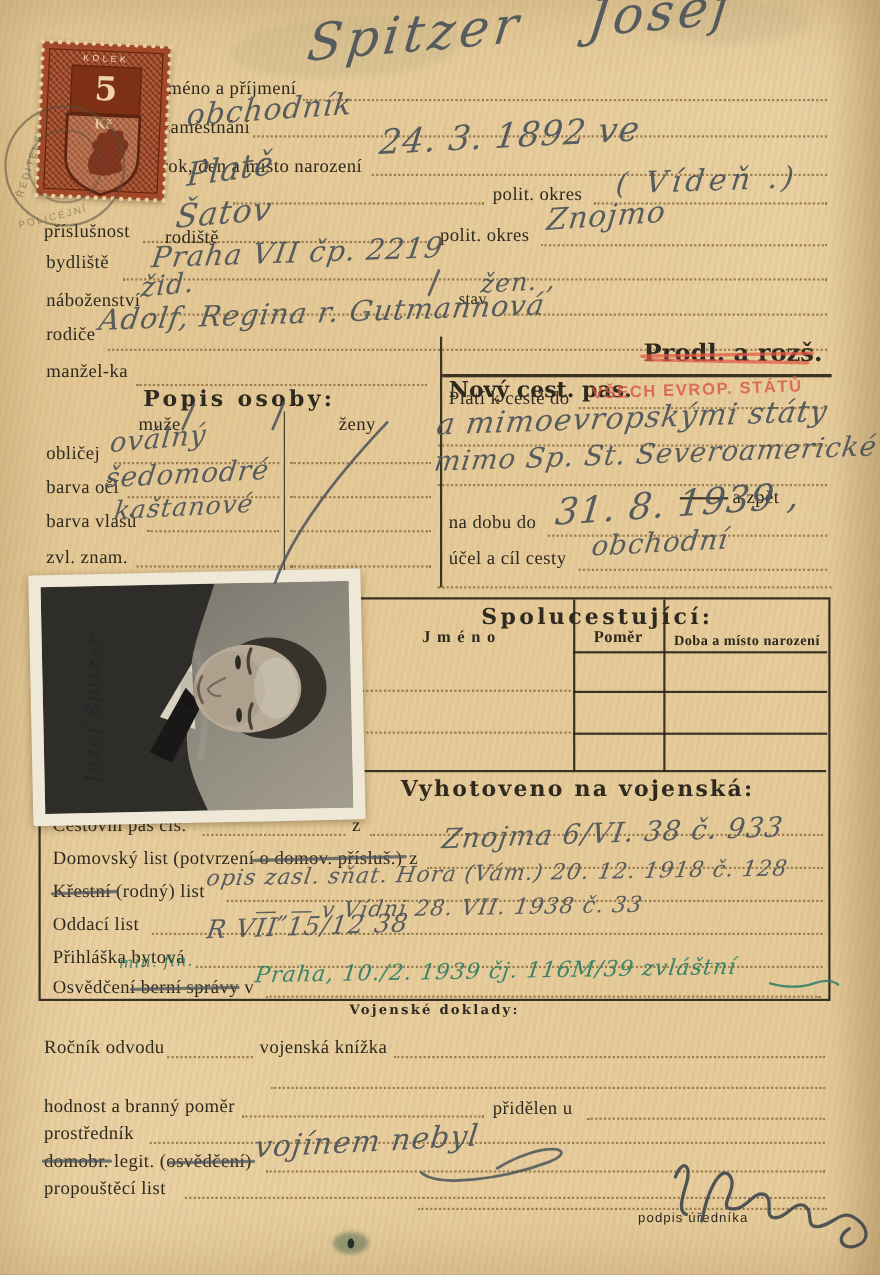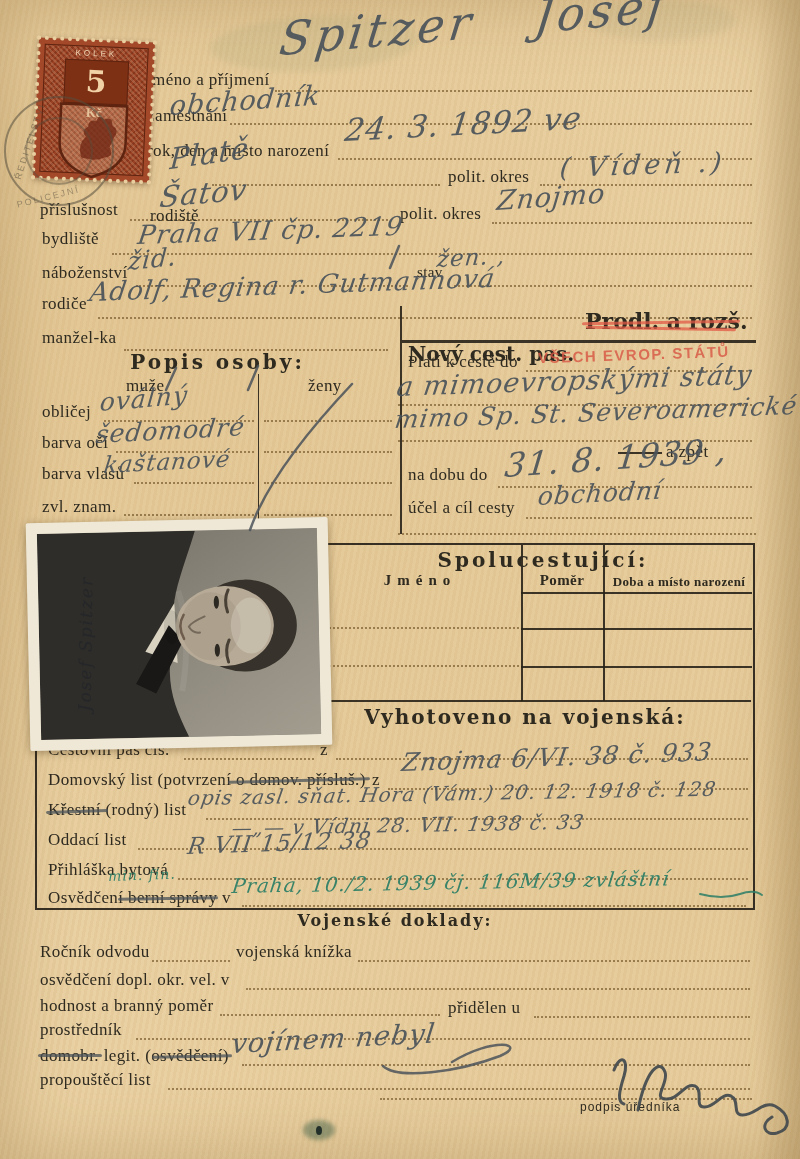--- a/index.html
+++ b/index.html
@@ -180,26 +180,25 @@
   <i class="dot" style="left:206px;top:818px;width:542px;"></i>
   <div class="strike" style="left:46px;top:810px;width:62px;transform:rotate(-2deg);"></div>
   <span class="lbl" style="left:48px;top:830px;">Oddací list</span>
   <i class="dot" style="left:138px;top:848px;width:610px;"></i>
   <span class="lbl" style="left:48px;top:860px;">Přihláška bytová</span>
   <i class="dot" style="left:178px;top:878px;width:570px;"></i>
   <span class="lbl" style="left:48px;top:888px;">Osvědčení berní správy v</span>
   <i class="dot" style="left:242px;top:905px;width:504px;"></i>
   <div class="strike" style="left:118px;top:897px;width:100px;transform:rotate(-1deg);"></div>
 
-  <div class="head" style="left:180px;top:911px;width:430px;font-size:16px;letter-spacing:2px;">Vojenské doklady:</div>
+  <div class="head" style="left:180px;top:911px;width:430px;font-size:12px;letter-spacing:2px;">Vojenské doklady:</div>
   <span class="lbl" style="left:40px;top:942px;">Ročník odvodu</span>
   <i class="dot" style="left:152px;top:960px;width:78px;"></i>
   <span class="lbl" style="left:236px;top:942px;">vojenská knížka</span>
   <i class="dot" style="left:358px;top:960px;width:392px;"></i>
-  <span class="lbl" style="left:40px;top:970px;">osvědčení dopl. okr. vel. v</span>
   <i class="dot" style="left:246px;top:988px;width:504px;"></i>
   <span class="lbl" style="left:40px;top:996px;">hodnost a branný poměr</span>
   <i class="dot" style="left:220px;top:1014px;width:220px;"></i>
   <span class="lbl" style="left:448px;top:998px;">přidělen u</span>
   <i class="dot" style="left:534px;top:1016px;width:216px;"></i>
   <span class="lbl" style="left:40px;top:1020px;">prostředník</span>
   <i class="dot" style="left:136px;top:1038px;width:614px;"></i>
   <span class="lbl" style="left:40px;top:1046px;">domobr. legit. (osvědčení)</span>
   <i class="dot" style="left:242px;top:1064px;width:508px;"></i>
   <div class="strike" style="left:38px;top:1054px;width:64px;"></div>

